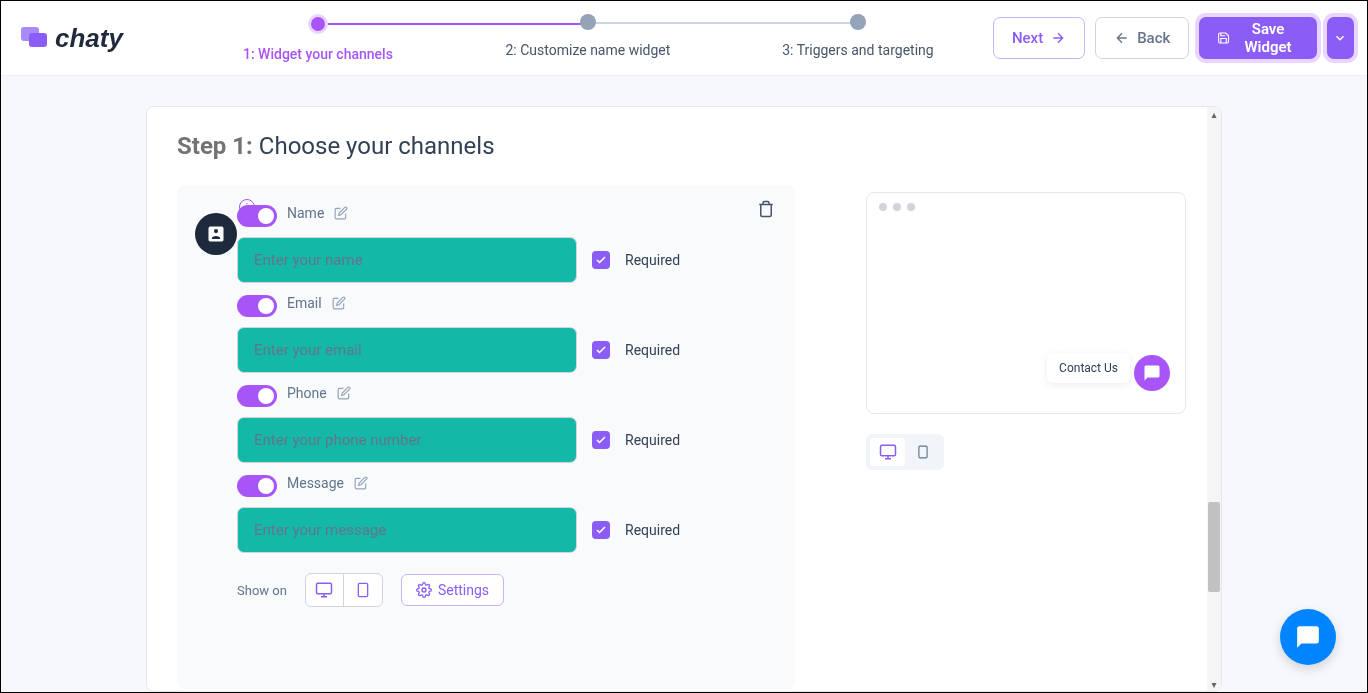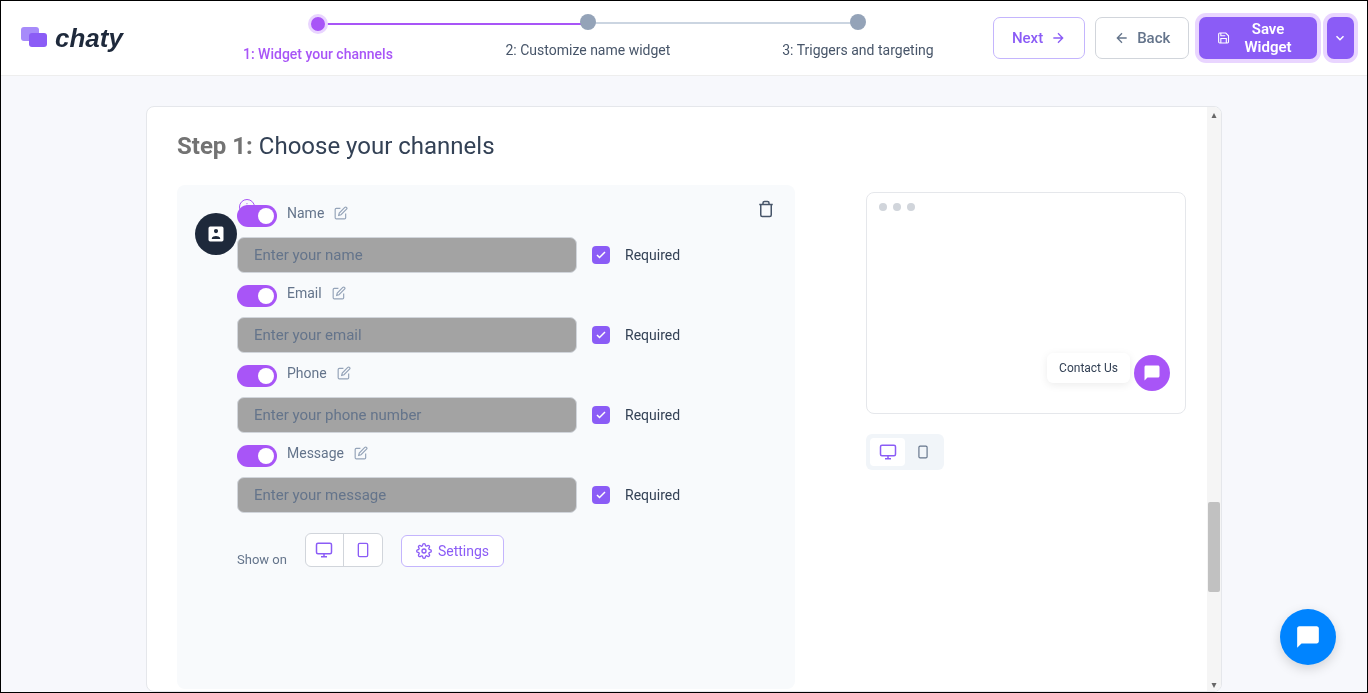--- a/index.html
+++ b/index.html
@@ -32,26 +32,26 @@
 .channel-icon{position:absolute;left:18px;top:28px;width:42px;height:42px;background:#1e293b;border-radius:50%;display:flex;align-items:center;justify-content:center}
 .info-icon{position:absolute;left:62px;top:14px;width:16px;height:16px;border:1.5px solid #a855f7;border-radius:50%;font-size:10px;color:#a855f7;display:flex;align-items:center;justify-content:center}
 .trash-icon{position:absolute;right:20px;top:15px;cursor:pointer;color:#475569}
 .field-row{margin-bottom:12px}
 .field-header{display:flex;align-items:flex-start;gap:10px;margin-bottom:10px}
 .toggle{width:40px;height:22px;background:#a855f7;border-radius:11px;position:relative;cursor:pointer}
 .toggle::after{content:"";position:absolute;width:16px;height:16px;background:#fff;border-radius:50%;top:3px;right:3px}
 .field-label{font-size:14px;color:#64748b}
 .edit-icon{color:#94a3b8;cursor:pointer}
 .field-input-row{display:flex;align-items:center;gap:15px}
-.text-input{width:340px;height:36px;border:1px solid #d1d5db;border-radius:7px;padding:3px 16px;font-size:15px;color:#334155;background:#a3a3a3}
+.text-input{width:340px;height:46px;border:1px solid #d1d5db;border-radius:7px;padding:3px 16px;font-size:15px;color:#334155;background:#14b8a6}
 .text-input::placeholder{color:#64748b}
 .checkbox{width:18px;height:18px;background:#8b5cf6;border-radius:4px;display:flex;align-items:center;justify-content:center;cursor:pointer}
 .checkbox svg{width:12px;height:12px}
 .required-label{font-size:14px;color:#334155}
-.show-on-row{display:flex;align-items:flex-end;gap:18px;margin-top:20px}
+.show-on-row{display:flex;align-items:center;gap:18px;margin-top:20px}
 .show-on-label{font-size:13px;color:#64748b}
 .device-toggle{display:flex;border:1px solid #d1d5db;border-radius:6px;overflow:hidden;background:#fff}
 .device-btn{width:38px;height:32px;display:flex;align-items:center;justify-content:center;color:#8b5cf6;cursor:pointer}
 .device-btn:first-child{border-right:1px solid #d1d5db}
 .settings-btn{height:32px;padding:0 14px;border:1px solid #c4b5fd;border-radius:6px;background:#fff;color:#8b5cf6;display:flex;align-items:center;gap:6px;font-size:14px;cursor:pointer}
 .preview-panel{width:325px;display:flex;flex-direction:column;align-items:flex-start;position:absolute;right:30px;top:85px}
 .browser-mockup{width:320px;height:222px;background:#fff;border:1px solid #e5e7eb;border-radius:8px;position:relative}
 .browser-dots{position:absolute;top:10px;left:12px;display:flex;gap:6px}
 .browser-dot{width:8px;height:8px;background:#d1d5db;border-radius:50%}
 .preview-cta{position:absolute;bottom:30px;right:55px;background:#fff;padding:8px 12px;border-radius:6px;font-size:12px;color:#334155;box-shadow:0 2px 8px rgba(0,0,0,.08)}

